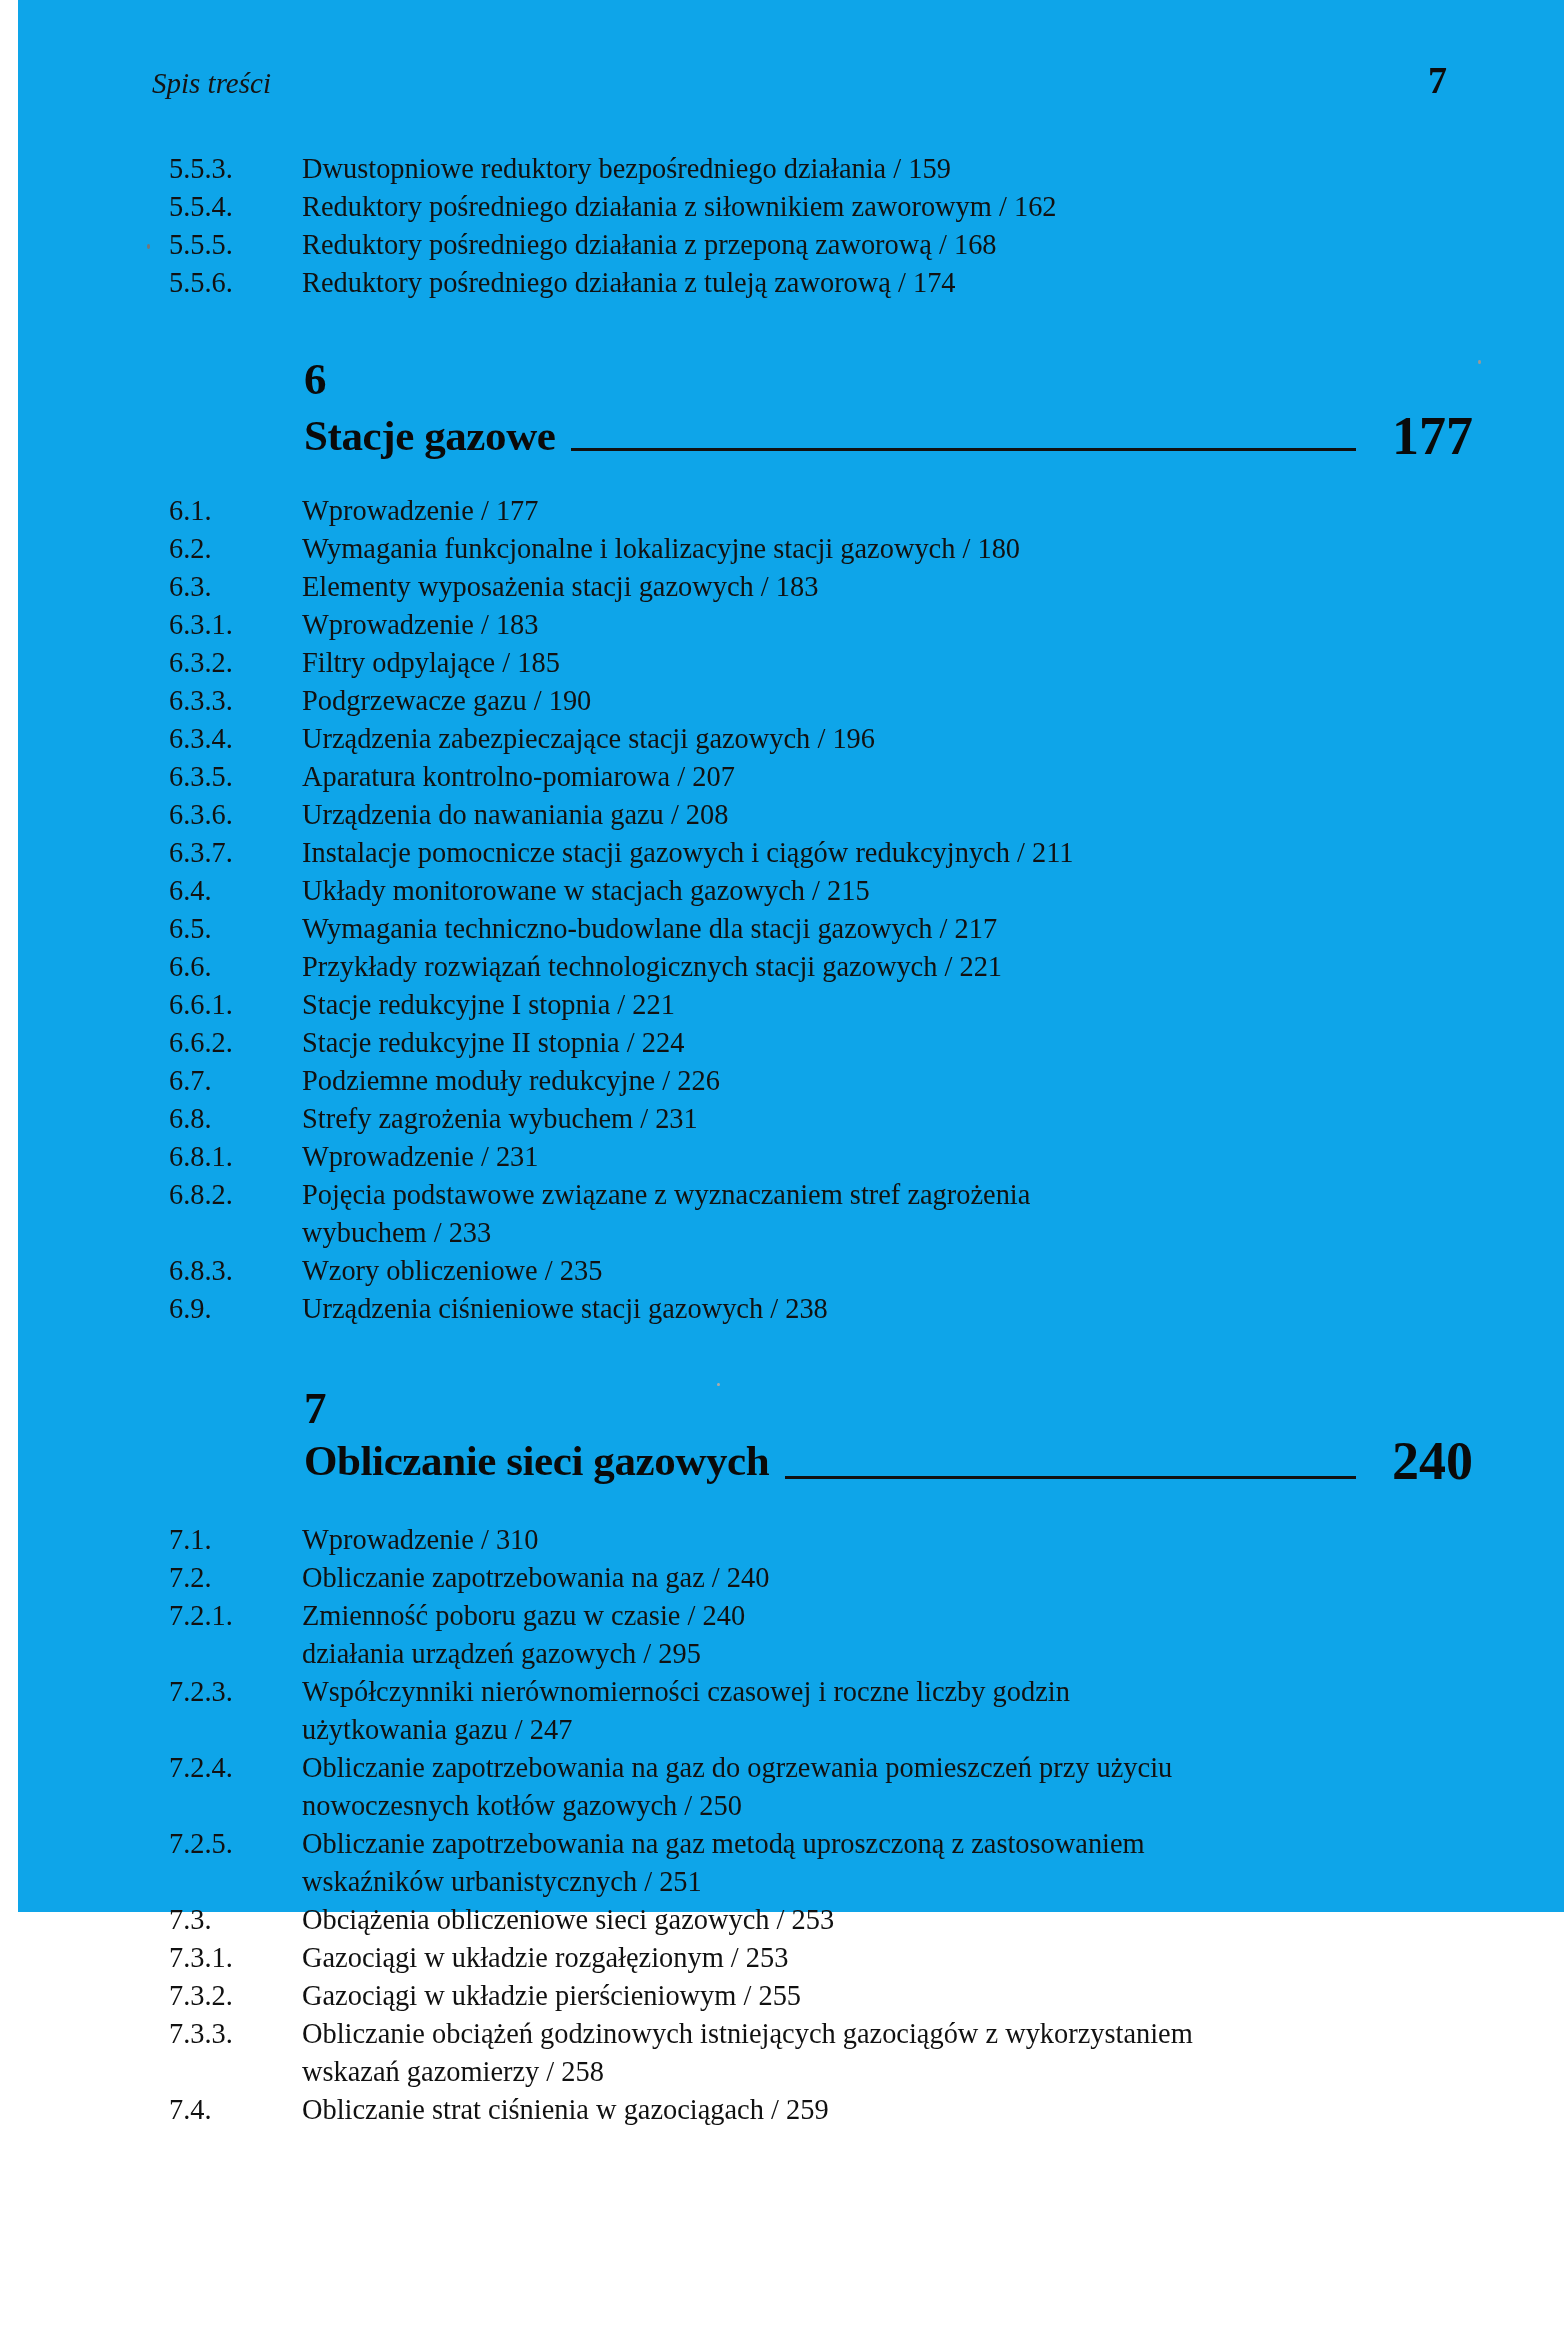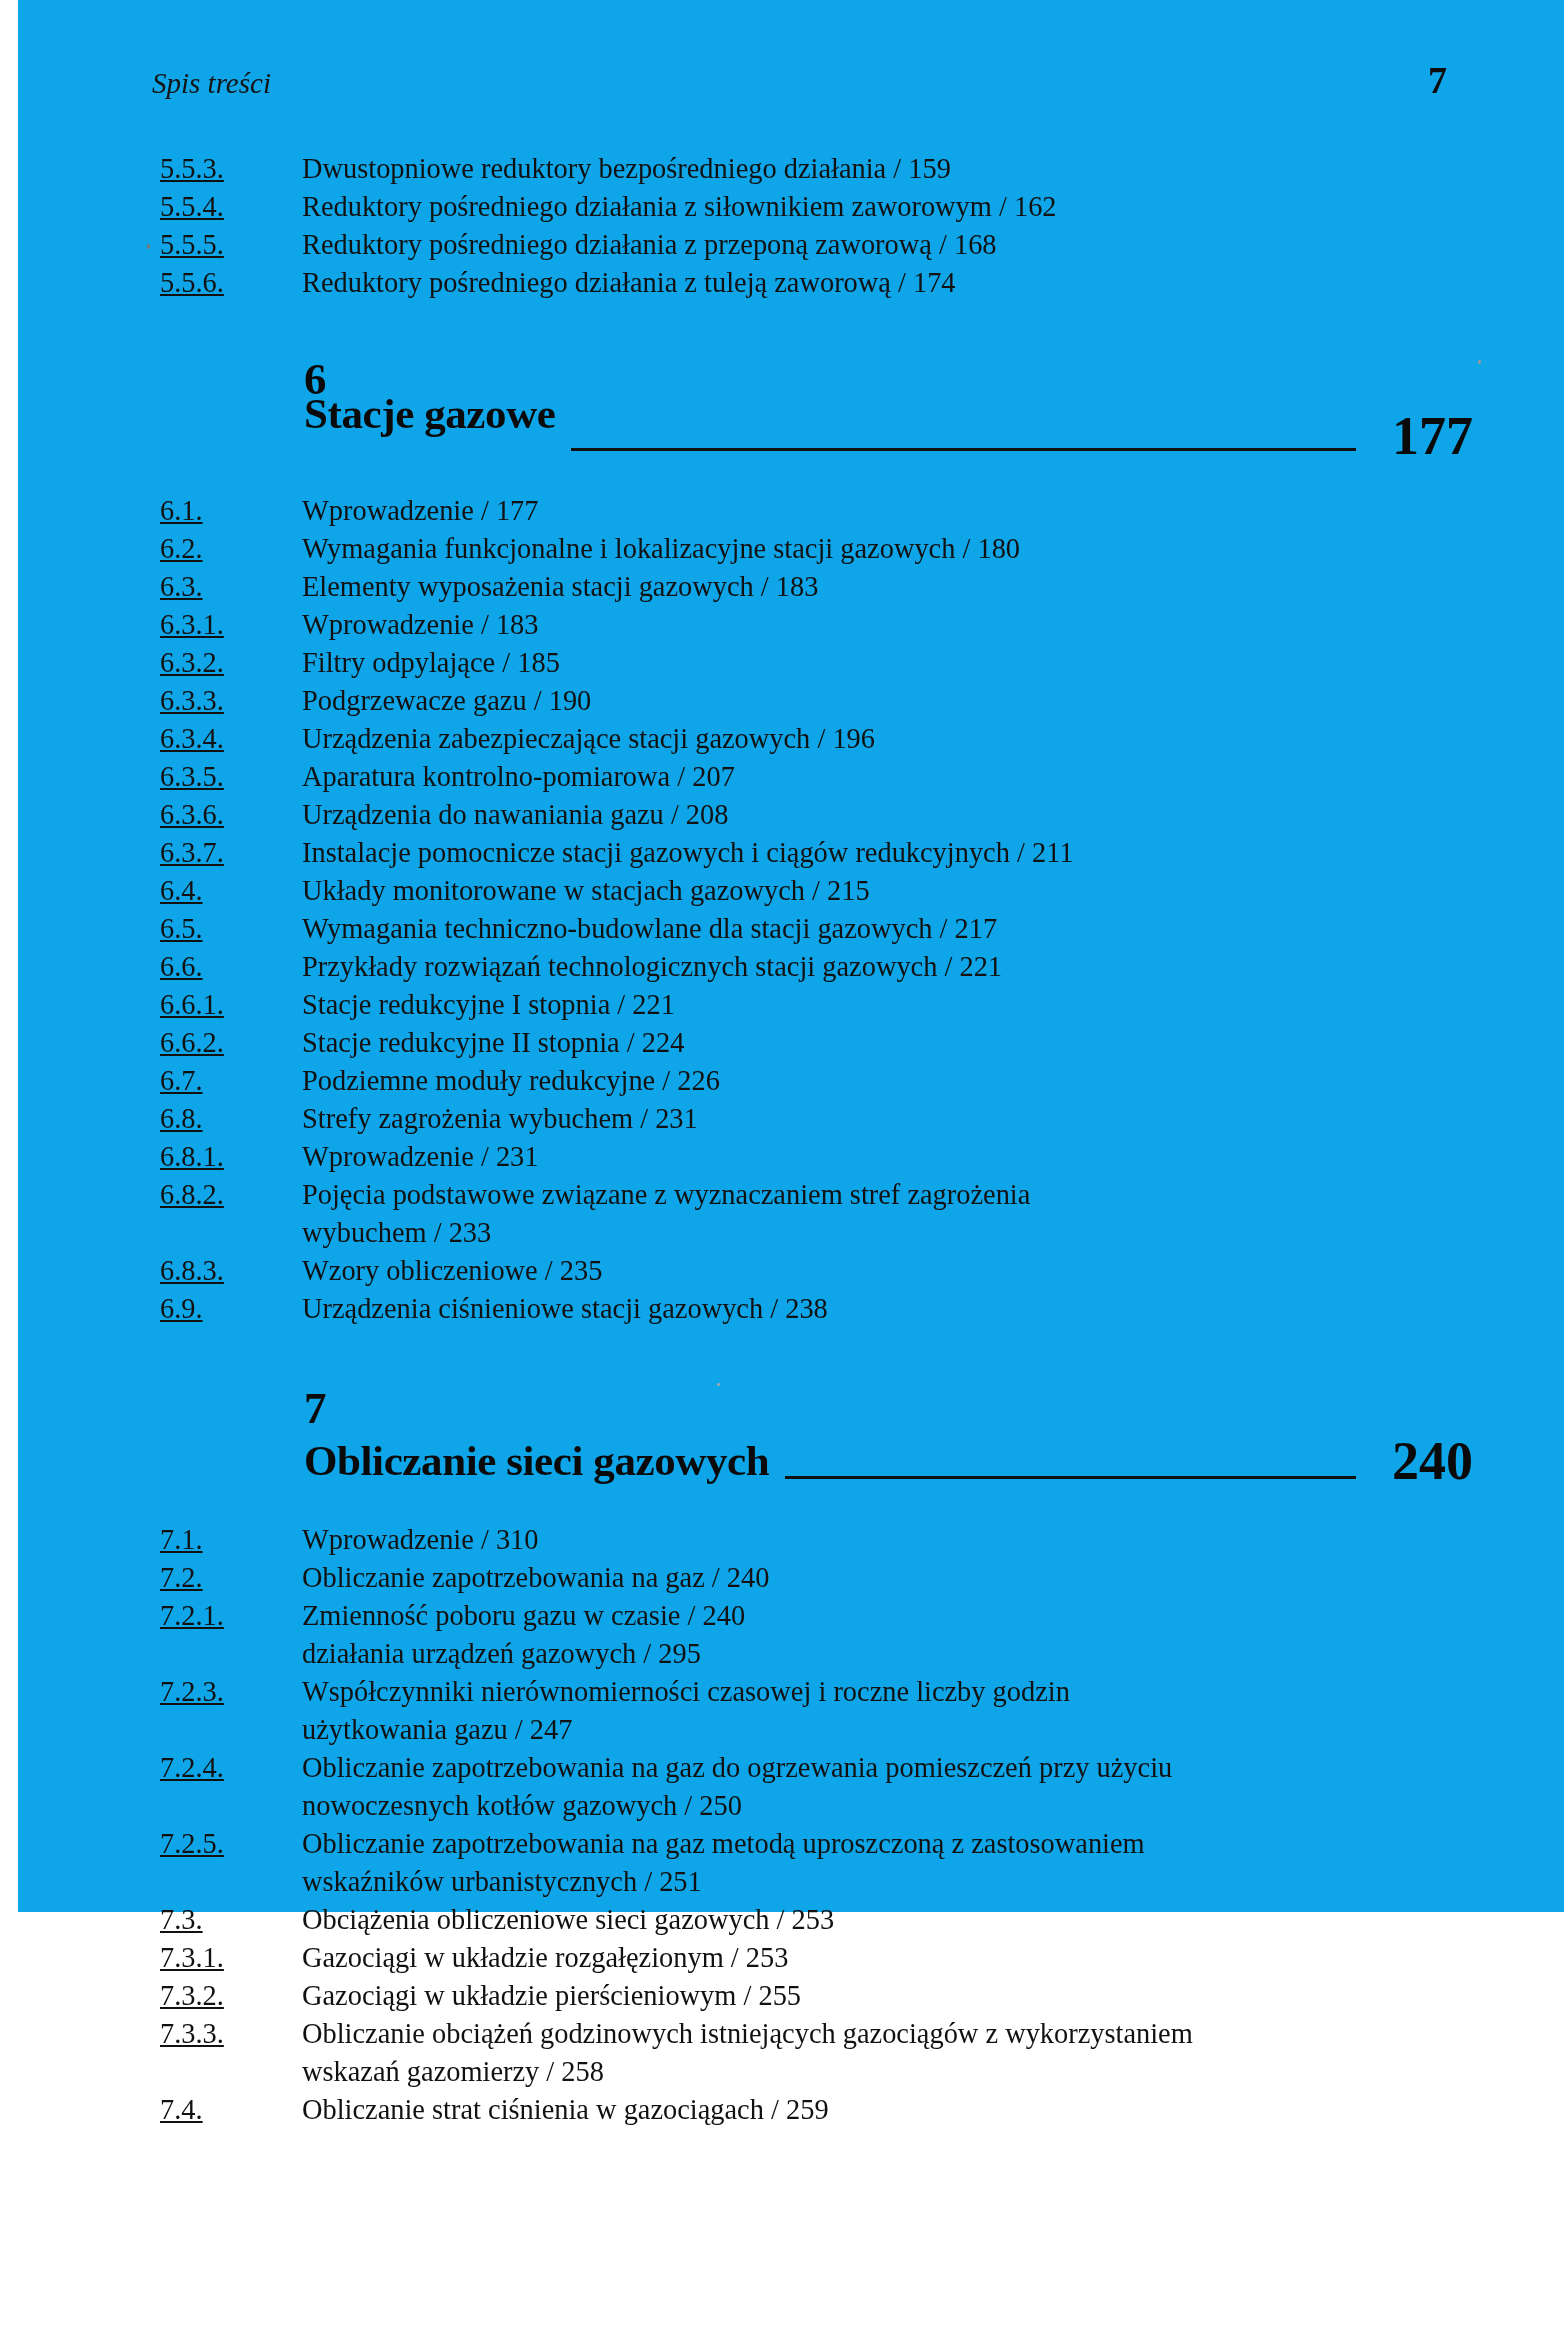--- a/index.html
+++ b/index.html
@@ -3,21 +3,21 @@
 <meta charset="utf-8">
 <style>
   html, body { margin: 0; padding: 0; background: #ffffff; }
   body { width: 1565px; height: 2330px; position: relative; overflow: hidden;
          font-family: "Liberation Serif", "DejaVu Serif", serif; color: #111111; }
   .page { position: absolute; left: 0; top: 0; width: 1565px; height: 1912px; background: #0ea5e9; margin-left: 18px; }
   .running-head { position: absolute; left: 134px; top: 66px; font-style: italic; font-size: 29px; line-height: 34px; color: #141414; }
   .folio { position: absolute; left: 1410px; top: 60px; font-weight: bold; font-size: 38px; line-height: 41px; color: #0d0d0d; }
   .block { position: absolute; left: 0; width: 1565px; }
   .row { position: relative; height: 38px; font-size: 28.4px; line-height: 38px; white-space: nowrap; }
-  .row .num { position: absolute; left: 142px; top: 0; text-decoration: underline; }
+  .row .num { position: absolute; left: 151px; top: 0; }
   .row .txt { position: absolute; left: 284px; top: 0; }
   .ch-num { position: absolute; left: 286px; font-weight: bold; font-size: 45px; line-height: 48px; color: #0a0a0a; }
   .ch-title { position: absolute; left: 286px; font-weight: bold; font-size: 43px; line-height: 48px; color: #0a0a0a; letter-spacing: -0.4px; }
   .ch-rule { position: absolute; height: 3.4px; background: #111111; }
   .ch-page { position: absolute; left: 1374px; font-weight: bold; font-size: 54px; line-height: 48px; color: #0a0a0a; }
   .speck { position: absolute; background: #777; border-radius: 50%; }
 </style>
 </head>
 <body>
 
@@ -39,21 +39,21 @@
         <span class="num">5.5.5.</span>
         <span class="txt">Reduktory pośredniego działania z przeponą zaworową / 168</span>
       </div>
       <div class="row">
         <span class="num">5.5.6.</span>
         <span class="txt">Reduktory pośredniego działania z tuleją zaworową / 174</span>
       </div>
     </div>
 
   <div class="ch-num" style="top:355px;">6</div>
-  <div class="ch-title" style="top:390px;text-align:right;">Stacje gazowe</div>
+  <div class="ch-title" style="top:412px;text-align:right;">Stacje gazowe</div>
   <div class="ch-rule" style="left: 553px; width: 785px; top: 448px;"></div>
   <div class="ch-page" style="top:412px;">177</div>
 
   <div class="block" id="block-ch0" style="top:492px;">
       <div class="row">
         <span class="num">6.1.</span>
         <span class="txt">Wprowadzenie / 177</span>
       </div>
       <div class="row">
         <span class="num">6.2.</span>

